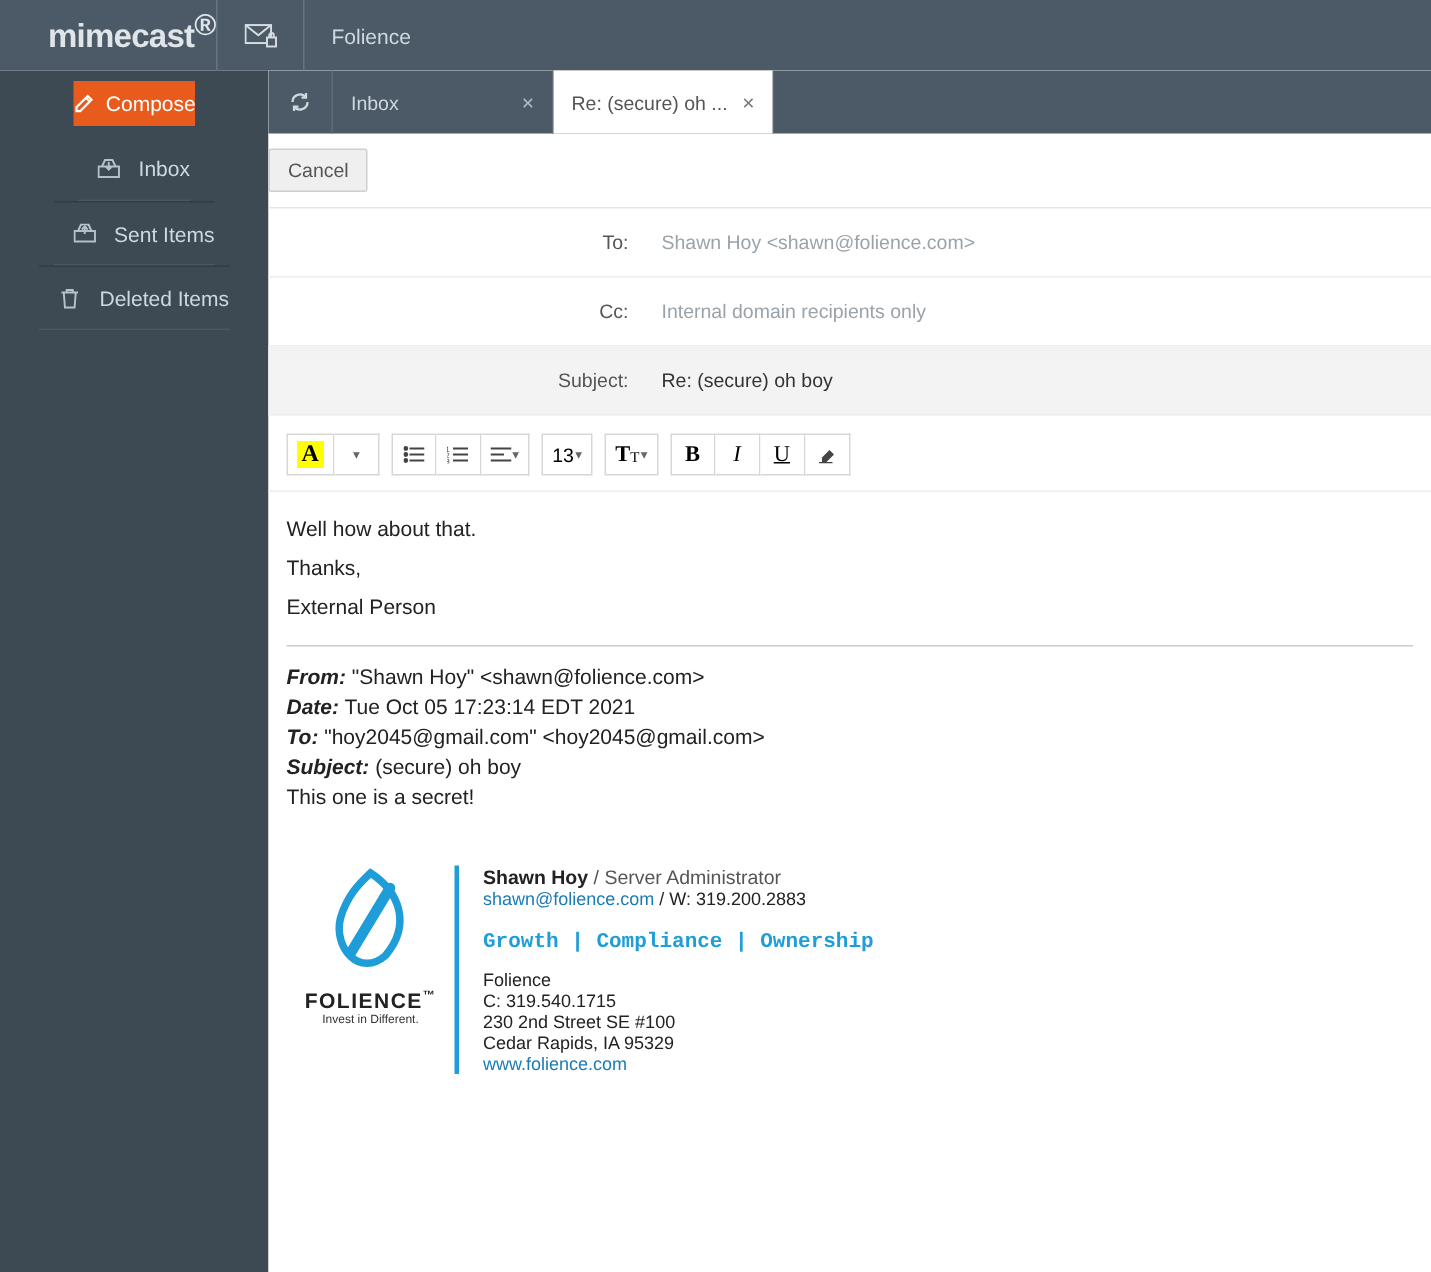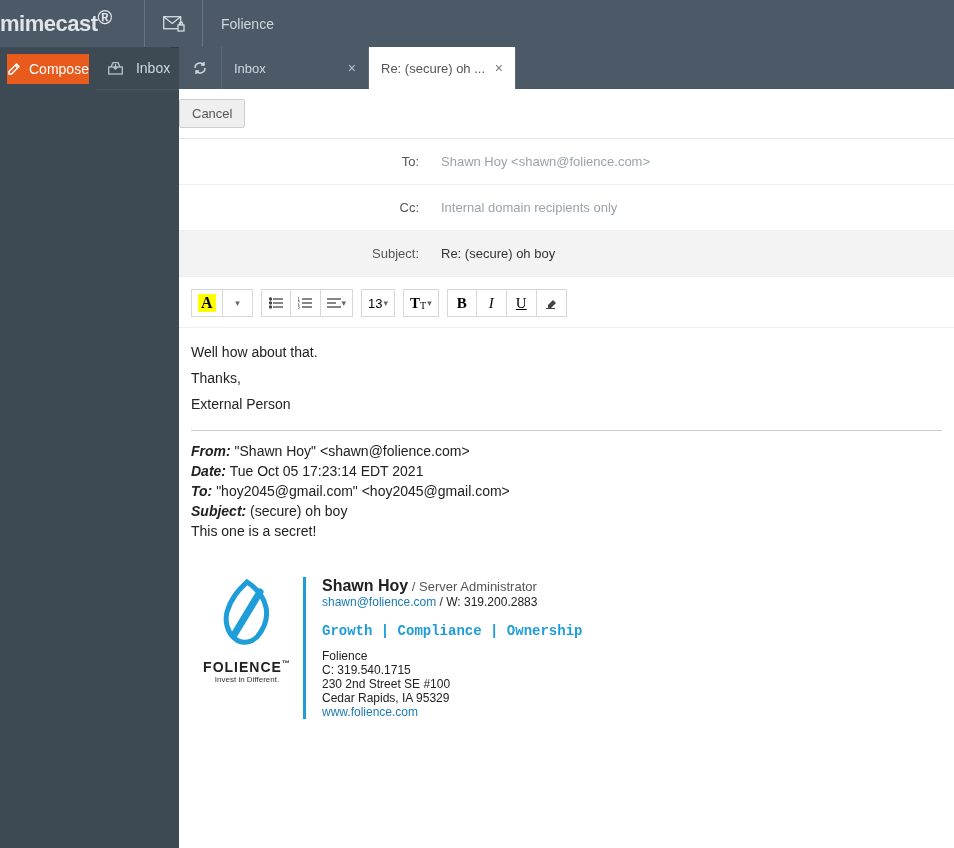--- a/index.html
+++ b/index.html
@@ -1,23 +1,23 @@
 <!DOCTYPE html>
 <html><head>
 <meta charset="utf-8">
 <style>
   * { box-sizing: border-box; margin: 0; padding: 0; }
   body { font-family: Arial, Helvetica, sans-serif; font-size: 13px; color: #333; background: #fff; width: 954px; height: 848px; overflow: hidden; }
   .topbar { height: 47px; background: #4b5a66; display: flex; align-items: stretch; }
   .brand { width: 145px; display: flex; align-items: center; padding-left: 0px; border-right: 1px solid #667580; }
-  .brand-text { color: #dfe5e9; font-weight: bold; font-size: 22px; letter-spacing: -0.5px; font-family: Arial, sans-serif; }
+  .brand-text { color: #dfe5e9; font-weight: bold; font-size: 22px; letter-spacing: -0.5px; font-family: Arial, sans-serif; padding-left: 32px; }
   .top-icon-cell { width: 58px; display: flex; align-items: center; justify-content: center; border-right: 1px solid #667580; color: #d6dde2; }
   .top-app { display: flex; align-items: center; padding-left: 18px; color: #cfd8df; font-size: 14px; }
   .main { display: flex; height: calc(848px - 47px); }
-  .sidebar { width: 179px; background: #3d4a54; color: #cfd8de; display: flex; flex-direction: row; }
+  .sidebar { width: 179px; background: #3d4a54; color: #cfd8de; display: flex; flex-direction: column; align-items: center; }
   .compose-btn { margin: 7px; height: 30px; background: #e85b1c; color: #fff; border: none; display: flex; align-items: center; justify-content: center; gap: 8px; font-size: 14px; cursor: pointer; }
   .sidebar-item { height: 43px; display: flex; align-items: center; gap: 12px; padding-left: 12px; border-bottom: 1px solid #4a5762; border-top: 1px solid #333c44; font-size: 14px; cursor: pointer; }
   .sidebar-item:first-of-type { border-top: none; }
   .sidebar-icon { width: 16px; display: flex; justify-content: center; color: #b7c1c9; }
   .content { flex: 1; display: flex; flex-direction: column; background: #fff; min-width: 0; }
   .tabstrip { height: 42px; background: #4b5a66; display: flex; align-items: stretch; }
   .tab-refresh { width: 43px; display: flex; align-items: center; justify-content: center; color: #cfd8df; border-right: 1px solid #5d6c77; }
   .tab { width: 147px; display: flex; align-items: center; justify-content: space-between; padding: 0 12px; border-right: 1px solid #5d6c77; color: #cfd8df; font-size: 13px; cursor: pointer; }
   .tab.active { background: #fff; color: #555; }
   .tab-close { font-size: 14px; color: inherit; opacity: .8; }
@@ -38,21 +38,21 @@
   .highlight-A { background: #ffff00; color: #000; font-family: "Times New Roman", serif; font-weight: bold; font-size: 16px; padding: 0 3px;}
   .editor { padding: 16px 12px 12px 12px; flex: 1; overflow: auto; font-size: 14px; color: #222; }
   .editor p { margin-bottom: 10px; }
   .quoted-sep { border-top: 1px solid #ccc; margin: 18px 0 12px 0; }
   .quoted p { margin-bottom: 4px; }
   .quoted .label { font-weight: bold; font-style: italic; }
   .sig { display: flex; margin-top: 38px; }
   .sig-logo { width: 112px; display: flex; flex-direction: column; align-items: center; }
   .sig-divider { width: 3px; background: #1f9dd8; margin: 0 16px 0 0; align-self: stretch; }
   .sig-body { font-size: 12px; color: #222; }
-  .sig-name { font-weight: bold; font-size: 16px; }
+  .sig-name { font-weight: bold; font-size: 13px; }
   .sig-title { color: #555; font-size: 13px;}
   .sig-link { color: #1a7bb5; text-decoration: none; font-size: 12px;}
   .sig-tag { color: #1f9dd8; font-weight: bold; font-size: 14px; margin: 14px 0 10px 0; font-family: Liberation Mono, monospace; }
   .icon-svg { display: block; }
   .logo-brand { font-family: Arial, sans-serif; font-weight: bold; letter-spacing: 1px; font-size: 14px; margin-top: 6px; color: #222;}
   .logo-sub { font-size: 8px; color: #333; }
 </style>
 </head>
 <body>
 

